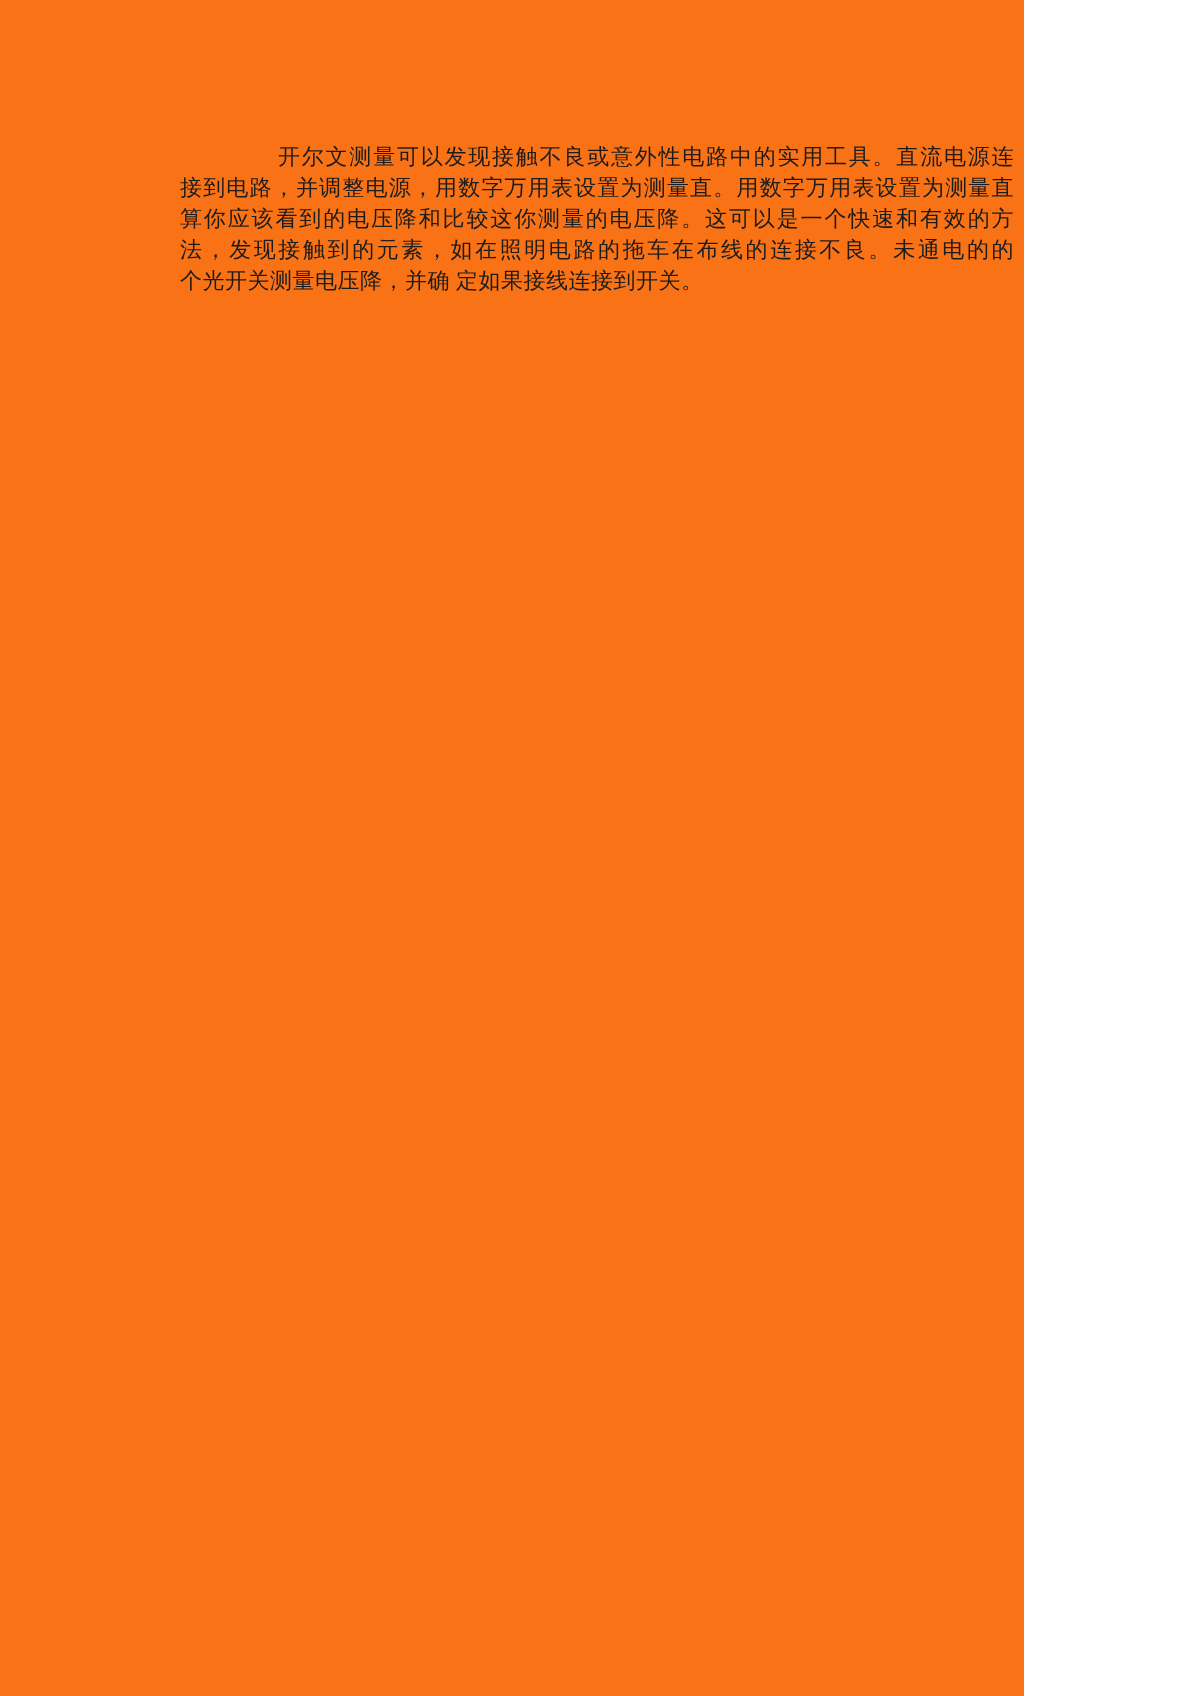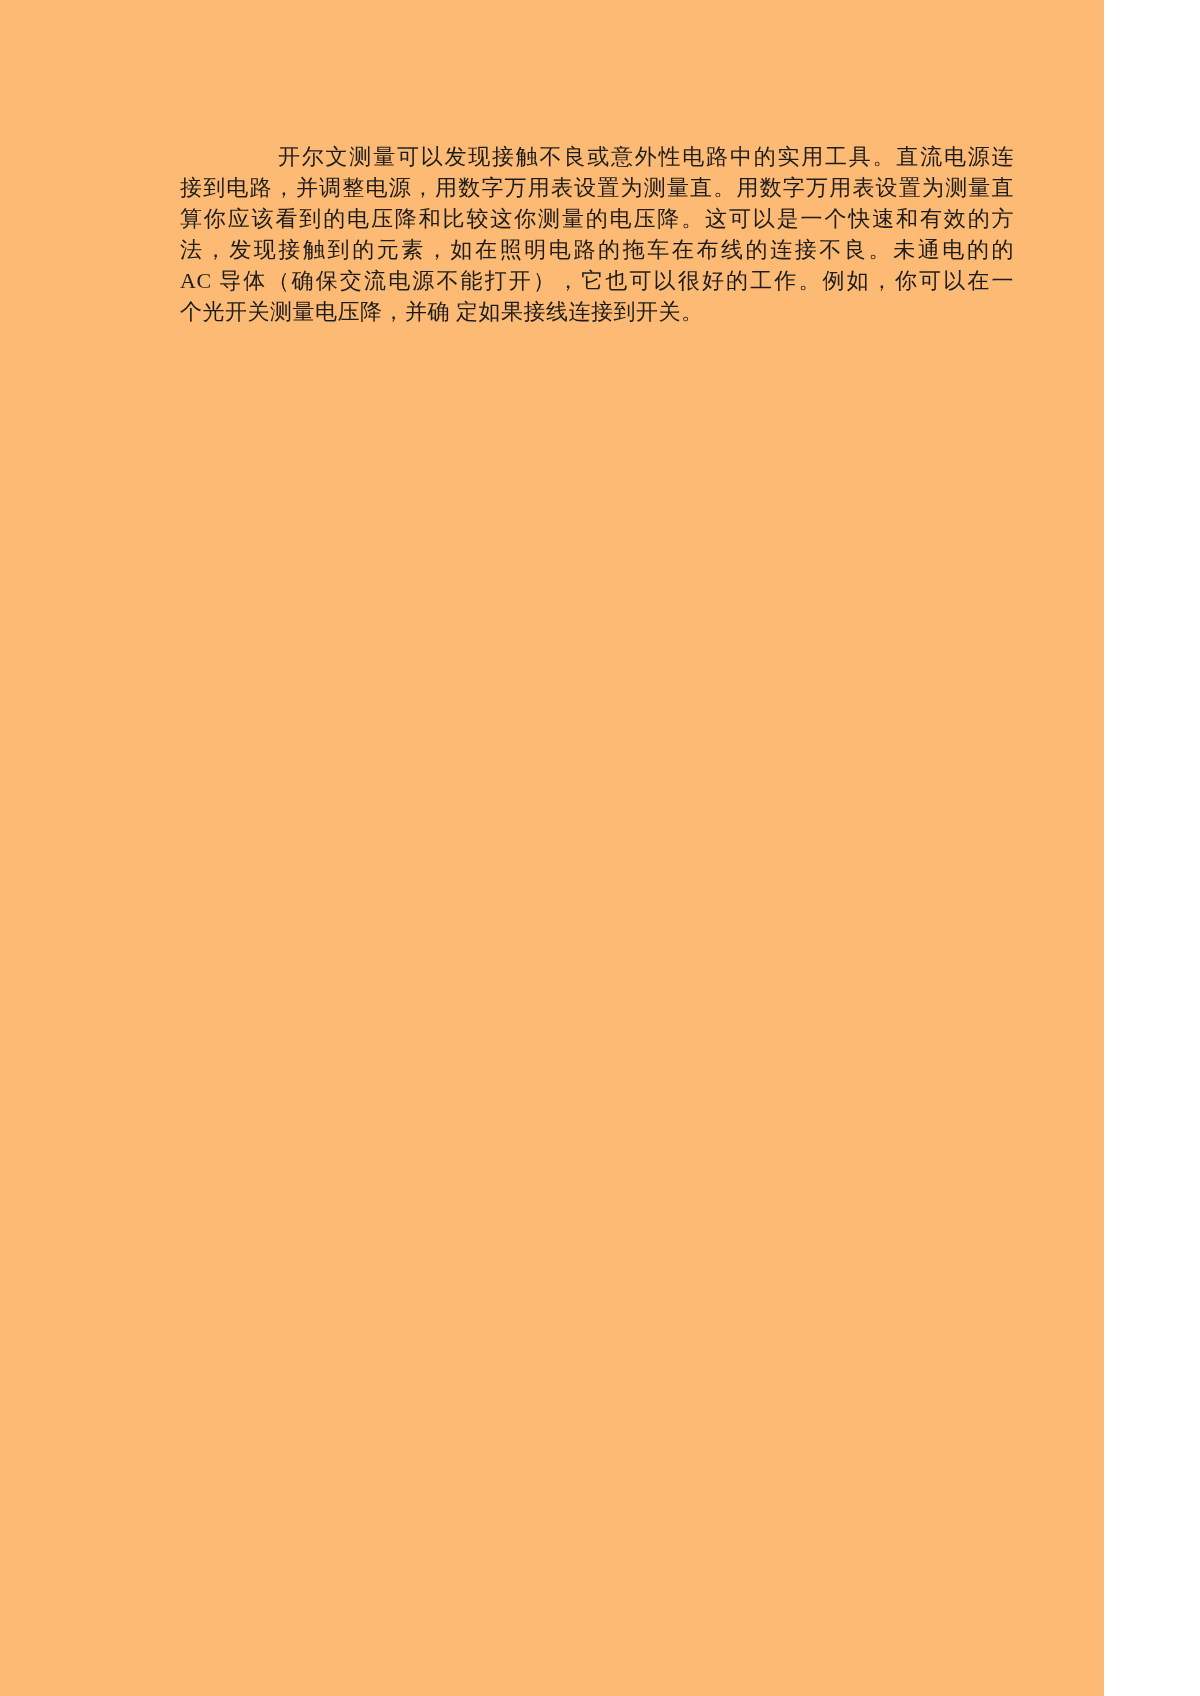--- a/index.html
+++ b/index.html
@@ -12,23 +12,23 @@
     height: 1696px;
     background: #ffffff;
     font-family: "Liberation Serif", "DejaVu Serif", serif;
     position: relative;
     overflow: hidden;
   }
   .page {
     position: absolute;
     left: 0;
     top: 0;
-    width: 1104px;
+    width: 1024px;
     height: 1696px;
-    background: #fdba74;
+    background: #f97316;
   }
   .paragraph {
     position: absolute;
     left: 180px;
     top: 141px;
     width: 834px;
     color: #1c1c1c;
     font-size: 22px;
     line-height: 31px;
     letter-spacing: 0.5px;
@@ -49,16 +49,15 @@
 </style>
 </head>
 <body>
 
 <div class="page">
   <div class="paragraph">
     <div class="line first">开尔文测量可以发现接触不良或意外性电路中的实用工具。直流电源连</div>
     <div class="line">接到电路，并调整电源，用数字万用表设置为测量直。用数字万用表设置为测量直</div>
     <div class="line">算你应该看到的电压降和比较这你测量的电压降。这可以是一个快速和有效的方</div>
     <div class="line">法，发现接触到的元素，如在照明电路的拖车在布线的连接不良。未通电的的</div>
-    <div class="line">AC 导体（确保交流电源不能打开），它也可以很好的工作。例如，你可以在一</div>
     <div class="line last">个光开关测量电压降，并确 定如果接线连接到开关。</div>
   </div>
 </div>
 
 </body></html>

